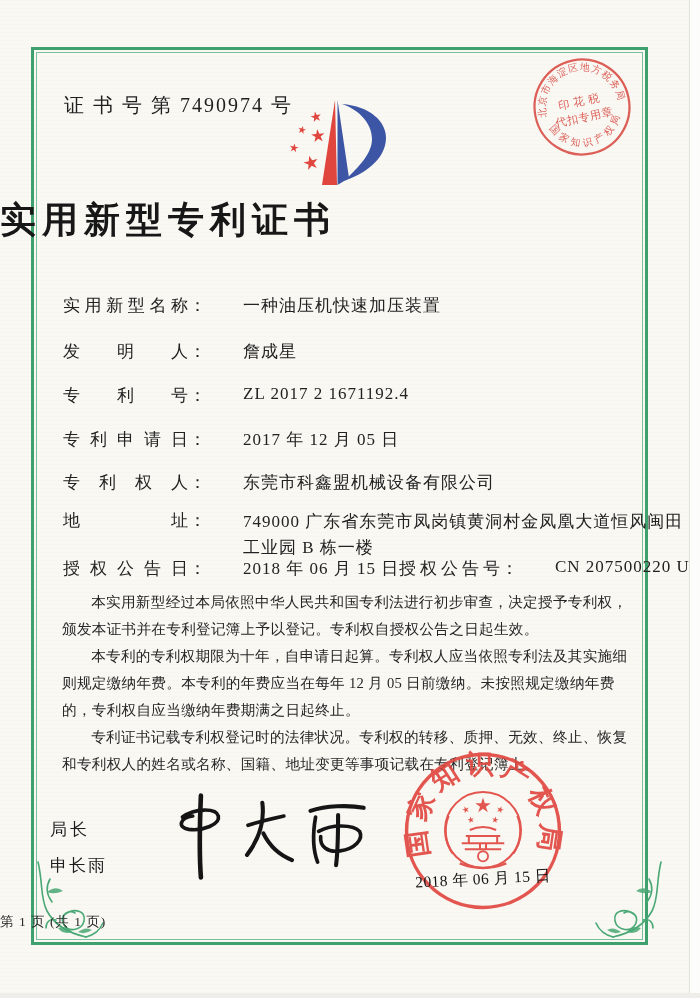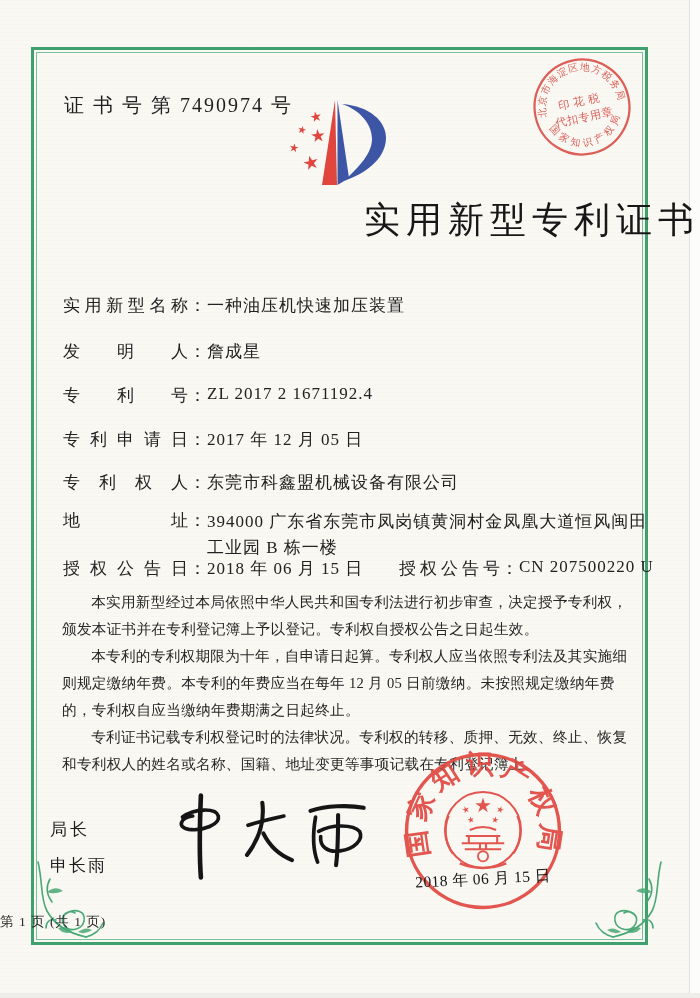--- a/index.html
+++ b/index.html
@@ -24,29 +24,29 @@
     border:3px solid #3ea06c; }
   .frame::after { content:""; position:absolute; inset:2px;
     border:1px solid #79c09b; }
 
   .cert-no { position:absolute; left:64px; top:92px;
     font-size:20px; letter-spacing:2px; color:#1f1f1f; }
 
   .logo { position:absolute; left:286px; top:97px; width:110px; height:92px; }
 
   .title { position:absolute; left:0; top:196px; width:100%;
-    text-align:right; font-size:36px; font-weight:normal;
+    text-align:left; font-size:36px; font-weight:bold;
     letter-spacing:6px; color:#171717; }
 
   .row { position:absolute; left:63px; display:flex; align-items:flex-start;
     font-size:17px; color:#222; letter-spacing:1px; white-space:nowrap; }
   .lbl { display:inline-block; width:126px; text-align:justify;
     text-align-last:justify; }
   .colon { display:inline-block; width:18px; }
-  .val { display:inline-block; }
+  .val { display:inline-block;margin-left:36px; }
   .row.addr { white-space:normal; }
   .row.addr .val { width:452px; line-height:26px; }
   .pair2 { position:absolute; left:336px; top:0; display:flex; white-space:nowrap; }
   .pair2 .lbl { width:102px; }
 
   .paras { position:absolute; left:62px; top:589px; width:577px;
     font-size:14.6px; line-height:27px; color:#262626; letter-spacing:0.3px; }
   .paras p { text-indent:2em; }
 
   .official { position:absolute; left:50px; top:818px;
@@ -136,21 +136,21 @@
       <span class="val">2017 年 12 月 05 日</span>
   </div>
   <div class="row" style="top:471px">
     <span class="lbl">专利权人</span>
       <span class="colon">：</span>
       <span class="val">东莞市科鑫盟机械设备有限公司</span>
   </div>
   <div class="row addr" style="top:509px">
     <span class="lbl">地址</span>
       <span class="colon">：</span>
-      <span class="val">394000 广东省东莞市凤岗镇黄洞村金凤凰大道恒风闽田工业园 B 栋一楼</span>
+      <span class="val">749000 广东省东莞市凤岗镇黄洞村金凤凰大道恒风闽田工业园 B 栋一楼</span>
   </div>
   <div class="row" style="top:557px">
     <span class="lbl">授权公告日</span>
       <span class="colon">：</span>
       <span class="val">2018 年 06 月 15 日</span>
     <span class="pair2">
       <span class="lbl">授权公告号</span>
         <span class="colon">：</span>
         <span class="val">CN 207500220 U</span>
     </span>

